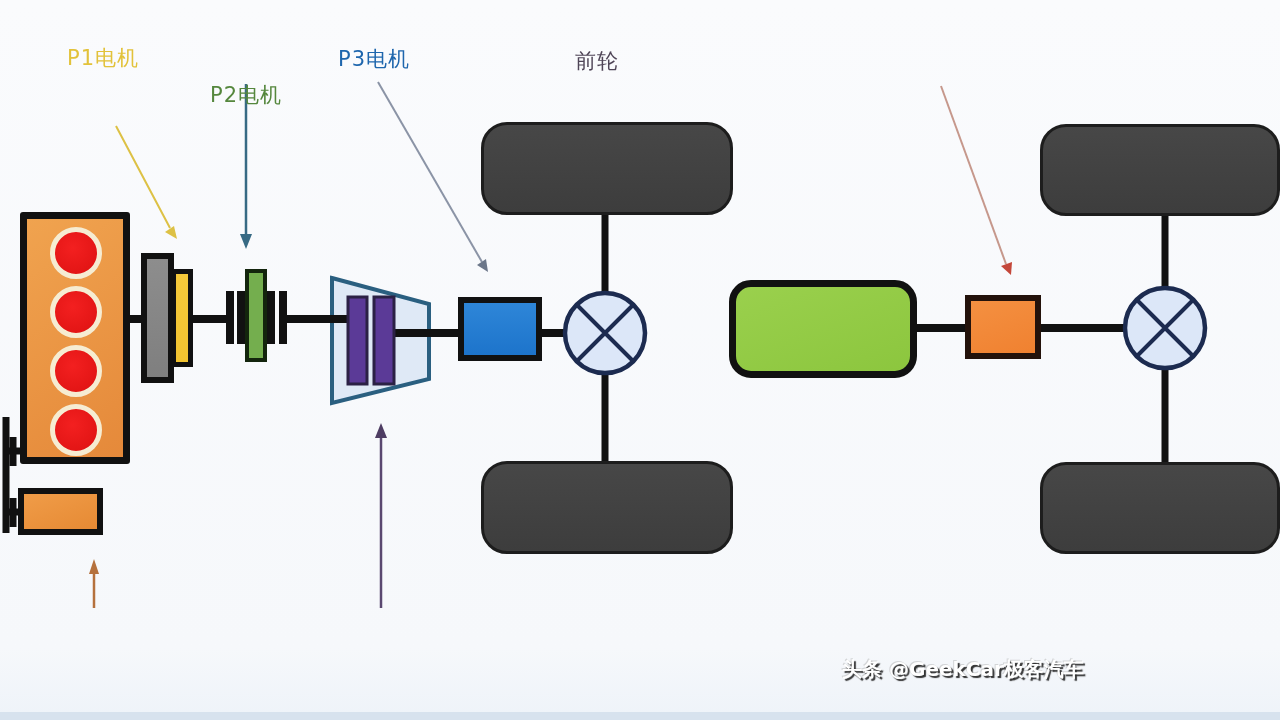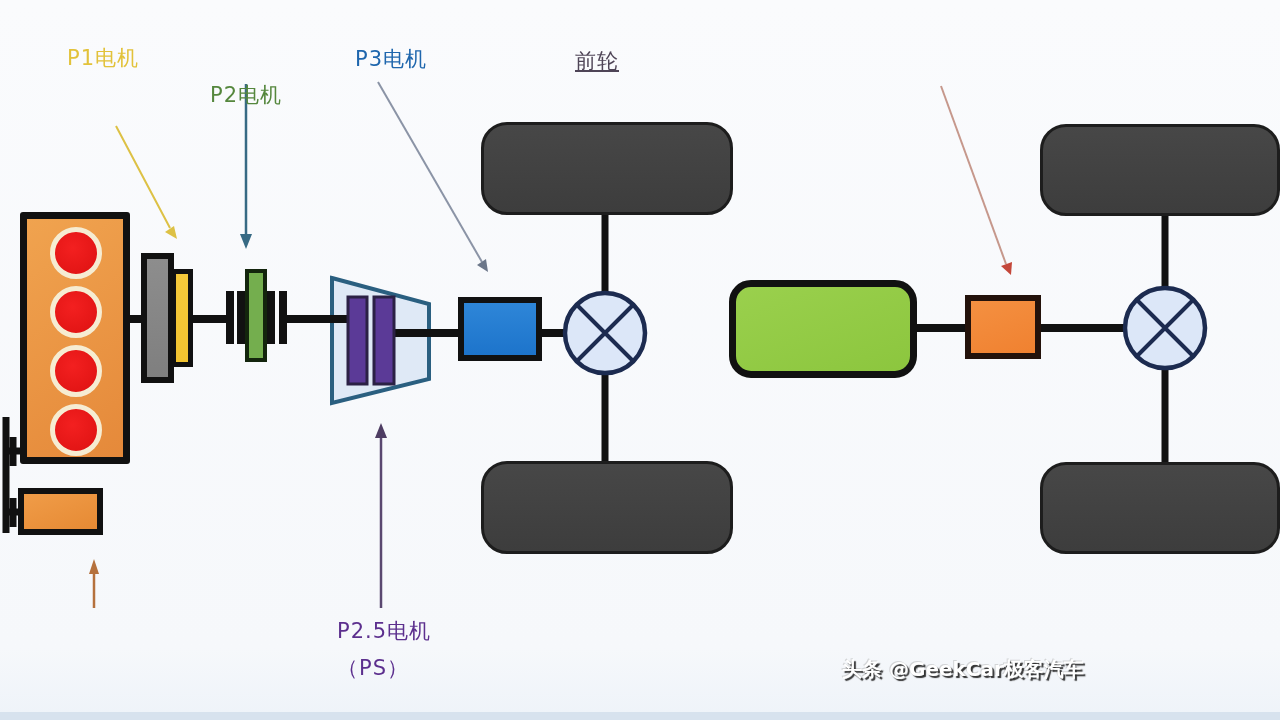--- a/index.html
+++ b/index.html
@@ -17,22 +17,22 @@
   .flywheel{background:linear-gradient(180deg,#8d8d8d,var(--flywheel));border:6px solid var(--line);}
   .p1box{background:linear-gradient(180deg,#f6ca3b,var(--p1-motor));border:5px solid var(--line);}
   .p3box{background:linear-gradient(180deg,#2e86d8,var(--p3-motor));border:6px solid var(--line);}
   .p4box{background:linear-gradient(160deg,#f49041,var(--p4-motor));border:6px solid #23120b;}
   .battery{background:linear-gradient(160deg,#9ad04d,var(--battery));border:7px solid var(--line);border-radius:22px;}
   
   .lbl{position:absolute;transform:translateX(-50%);text-align:left;white-space:nowrap;
        font-size:21px;font-weight:500;line-height:37px;letter-spacing:1px;}
   .lbl-p1{color:var(--label-p1);}
   .lbl-p2{color:var(--label-p2);margin-top:36px;}
-  .lbl-p3{color:var(--label-p3);margin-left:17px;}
-  .lbl-front{color:var(--label-front);text-decoration:underline;}
+  .lbl-p3{color:var(--label-p3);}
+  .lbl-front{color:var(--label-front);}
   .lbl-p4{color:var(--label-p4);}
   .lbl-p0{color:var(--label-p0);}
   .lbl-p25{color:var(--label-p25);}
   .watermark{position:absolute;left:842px;top:656px;font-size:20px;font-weight:bold;
              color:var(--watermark-text);letter-spacing:0px;white-space:nowrap;
              text-shadow:2px 2px 1px rgba(35,35,35,.92), -1px -1px 0 rgba(150,150,150,.35);}
   .strip{position:absolute;left:0;bottom:0;width:1280px;height:8px;background:var(--footer-strip);}
   
   svg{position:absolute;left:0;top:0;}
   .shaft{stroke:var(--line);stroke-width:8;fill:none;}
@@ -120,21 +120,17 @@
   <div class="abs wheel" style="left:1040px;top:124px;width:240px;height:92px;box-sizing:border-box;"></div>
   <div class="abs wheel" style="left:1040px;top:462px;width:240px;height:92px;box-sizing:border-box;"></div>
 
   <div class="lbl lbl-p1" style="left:103px;top:40px;">
     <div>P1电机</div>
   </div>
   <div class="lbl lbl-p2" style="left:246px;top:41px;">P2电机</div>
   <div class="lbl lbl-p3" style="left:374px;top:41px;">P3电机</div>
   <div class="lbl lbl-front" style="left:597px;top:43px;">前轮</div>
 
-  <div class="lbl lbl-p25" style="left:384px;top:613px;">
-    <div>P2.5电机</div>
-    <div>（PS）</div>
-  </div>
 
   <div class="watermark">头条 @GeekCar极客汽车</div>
 
   <div class="strip"></div>
 </div>
 
 </body></html>

